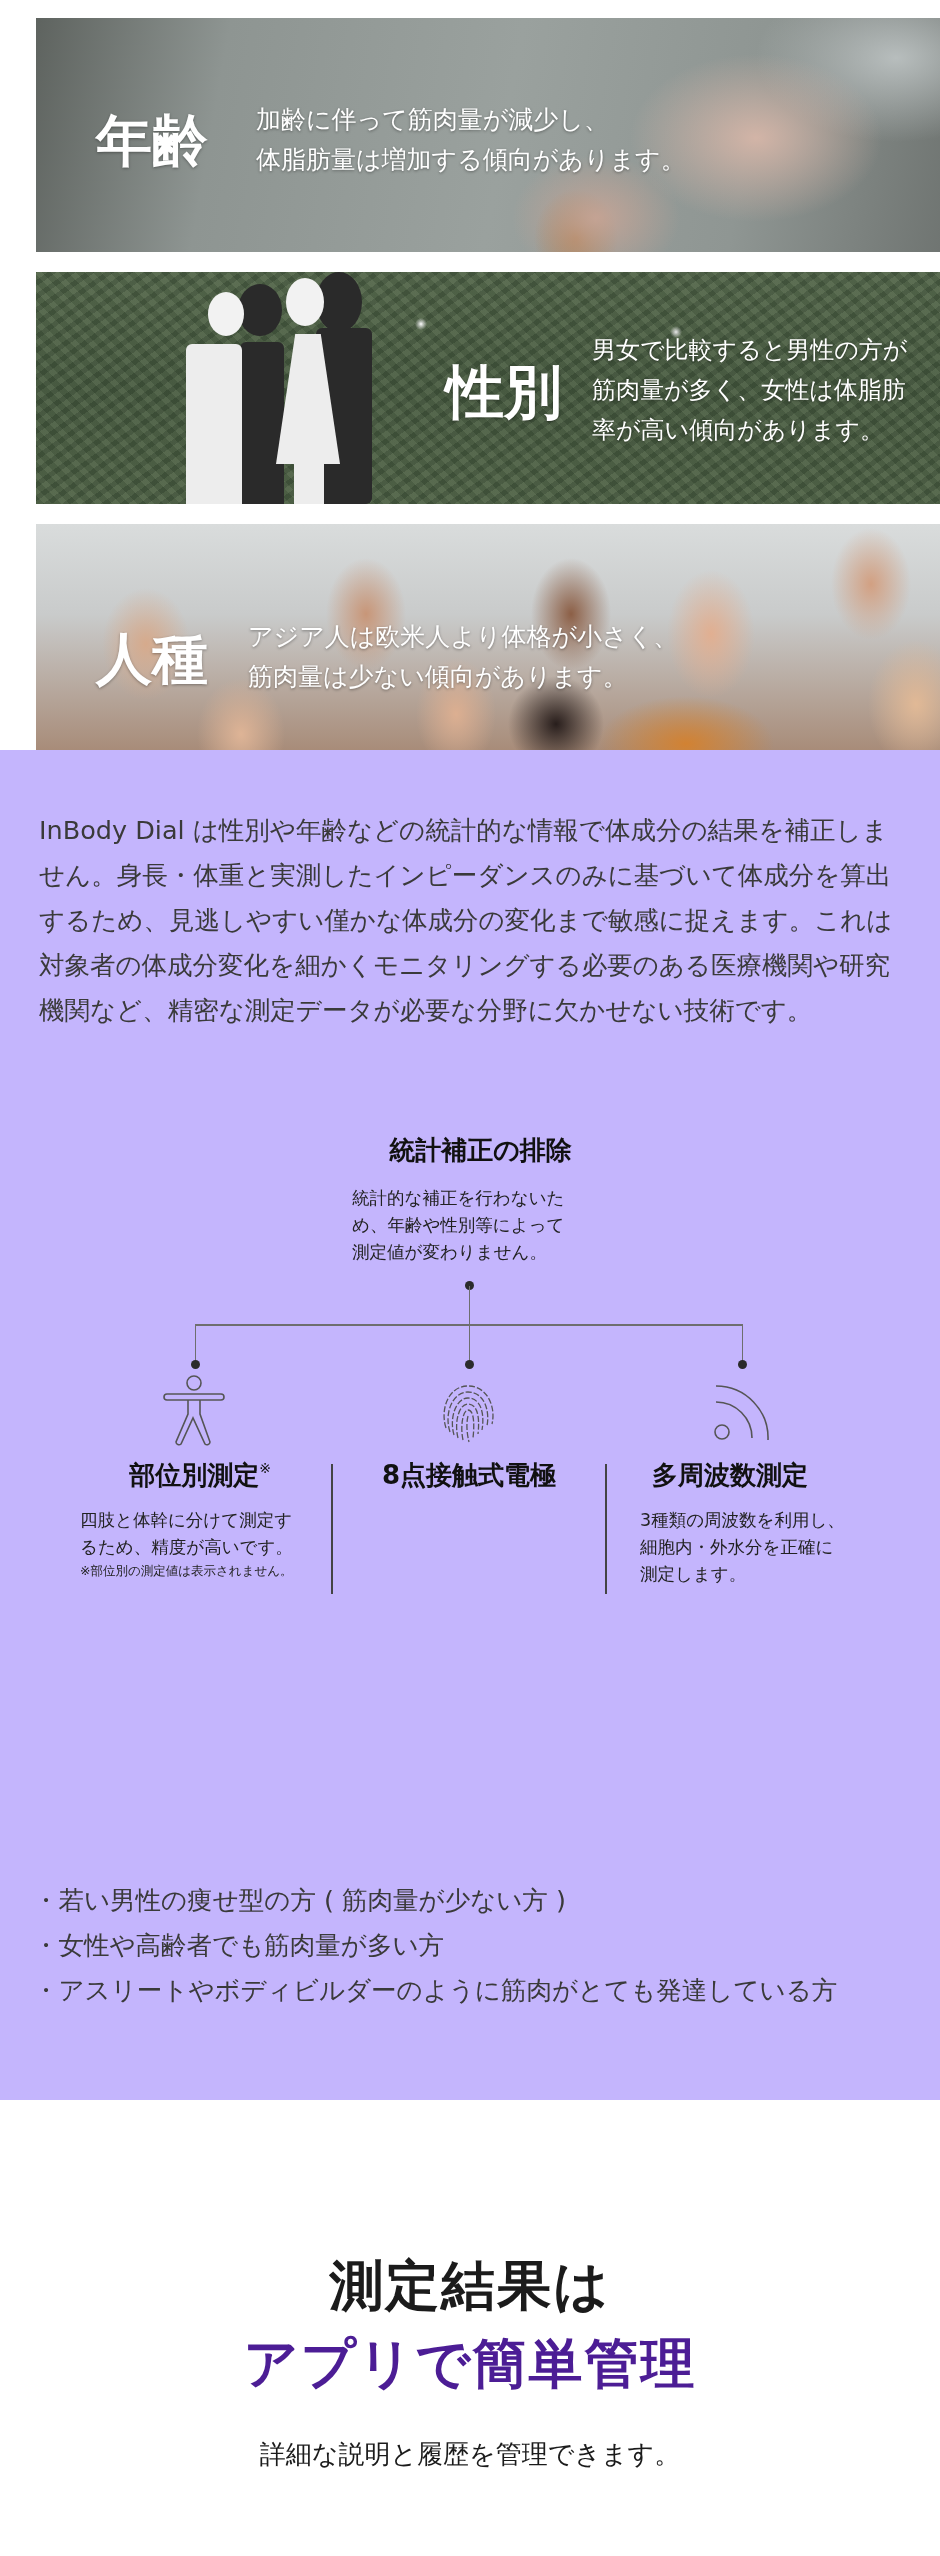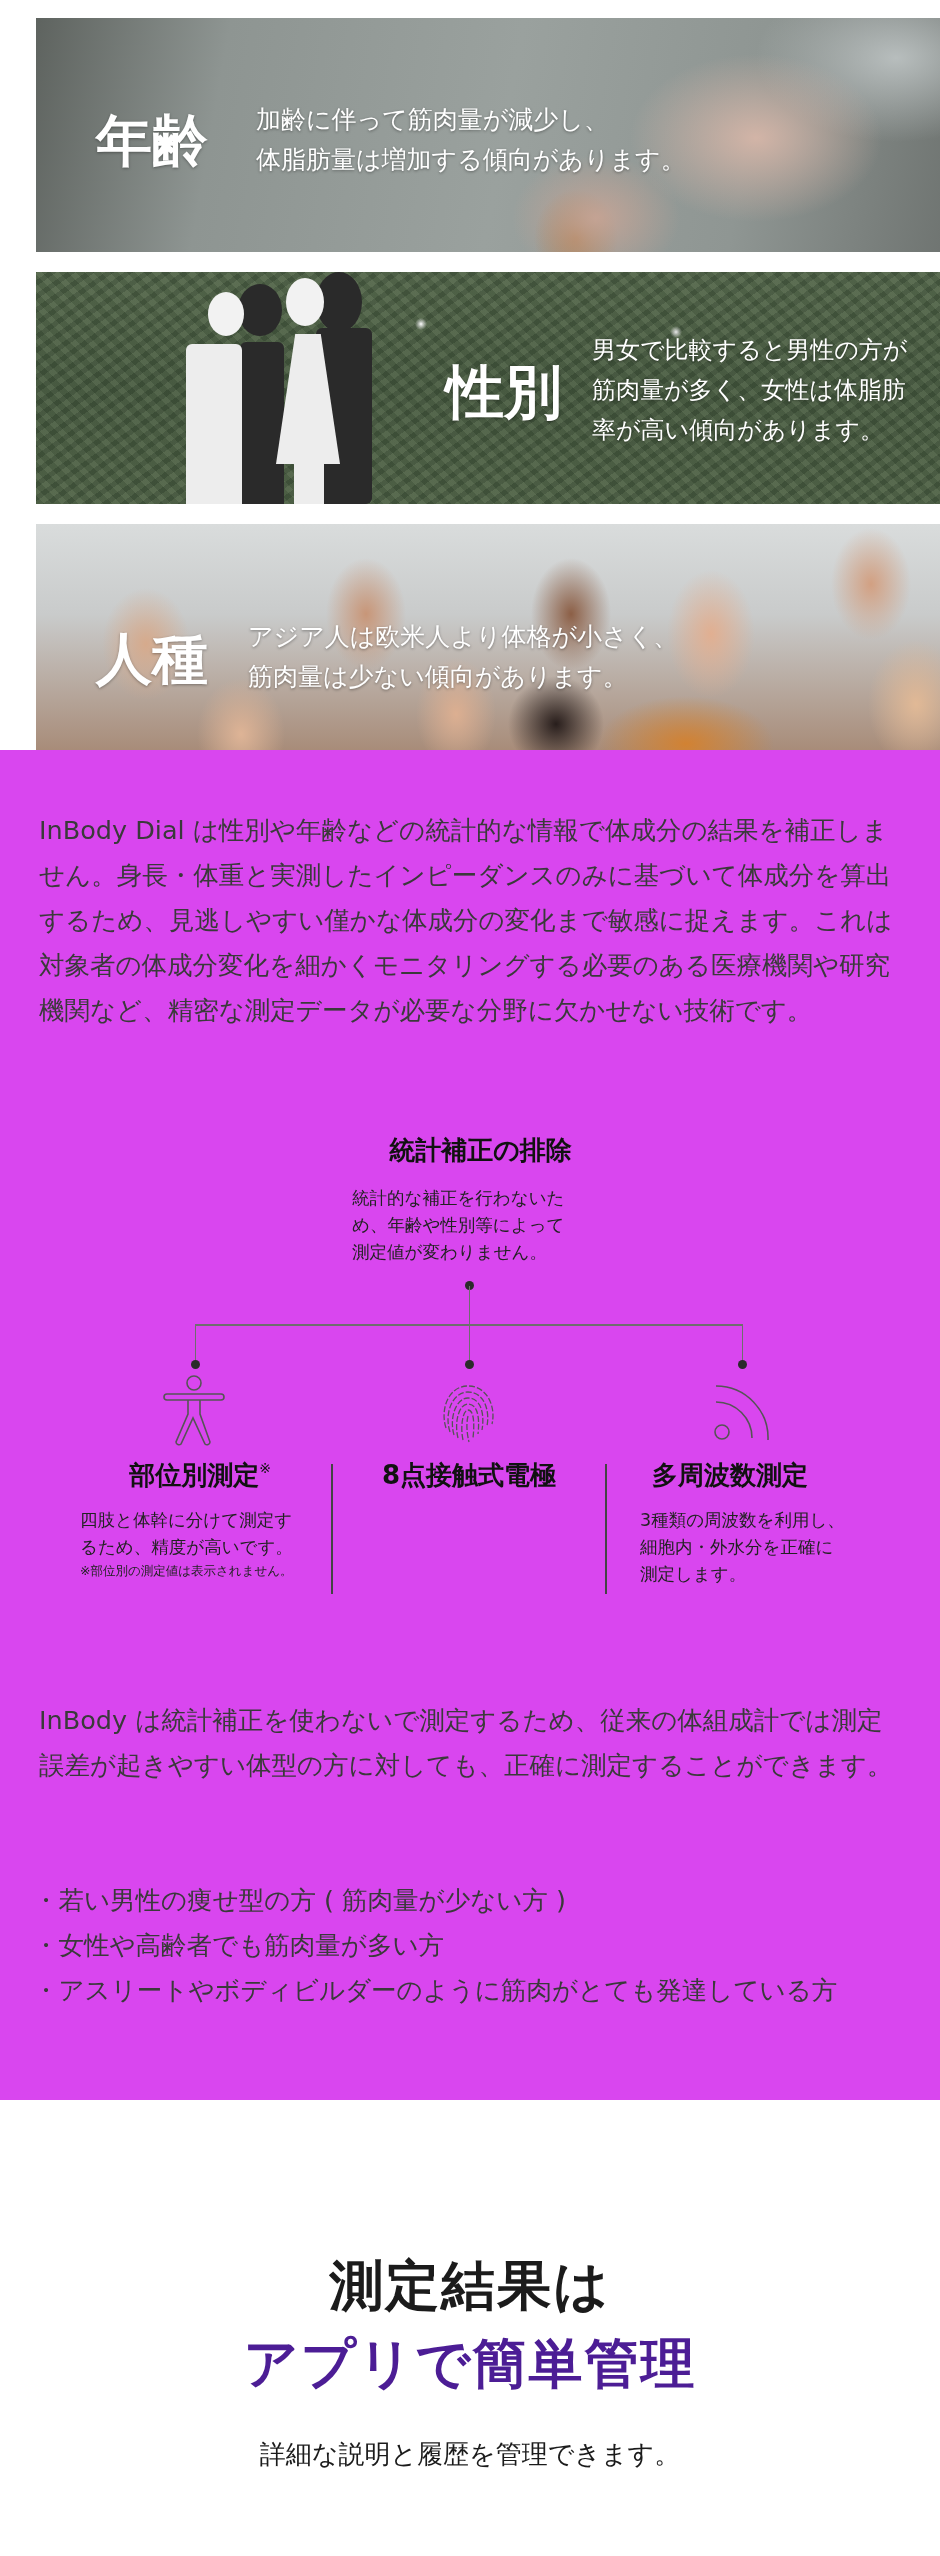--- a/index.html
+++ b/index.html
@@ -53,21 +53,21 @@
       radial-gradient(ellipse 50px 70px at 835px 60px, rgba(210,160,130,1), rgba(210,160,130,0) 80%),
       radial-gradient(ellipse 60px 80px at 880px 180px, rgba(225,185,150,1), rgba(225,185,150,0) 80%),
       radial-gradient(ellipse 110px 60px at 650px 220px, rgba(210,130,50,1), rgba(210,130,50,0) 80%),
       radial-gradient(ellipse 60px 60px at 520px 200px, rgba(40,30,28,1), rgba(40,30,28,0) 80%),
       linear-gradient(180deg, #d9dcdc 0%, #c9cbcb 40%, #a88c79 100%);
   }
   #banner-race .label { left: 60px; top: 98px; font-size: 56px; }
   #banner-race .desc { left: 212px; top: 93px; font-size: 25px; line-height: 40px; }
 
   
-  .info { position: absolute; left: 0; top: 750px; width: 940px; height: 1350px; background: #d946ef; }
+  .info { position: absolute; left: 0; top: 750px; width: 940px; height: 1350px; background: #c4b5fd; }
   .para { position: absolute; left: 39px; width: 866px; font-size: 25.5px; line-height: 45px; color: #3a3a3a; }
   #para-dial { top: 58px; }
 
   .diagram { position: absolute; left: 0; top: 0; width: 940px; height: 100%; }
   .dg-title { position: absolute; top: 383px; left: 0; width: 938px; text-align: center; font-size: 26px; font-weight: bold; color: #111; padding-left: 23px; }
   .dg-sub { position: absolute; top: 435px; left: 352px; width: 240px; font-size: 17.5px; line-height: 27px; color: #222; }
 
   .line { position: absolute; background: #6e6e6e; }
   .dot { position: absolute; width: 9px; height: 9px; background: #2b2b2b; border-radius: 50%; }
 
@@ -198,21 +198,20 @@
       <div class="feature" style="left:640px; width:220px;">
         <div class="f-title" style="text-align:left; padding-left:12px;">多周波数測定</div>
         <div class="f-desc">
           <div>3種類の周波数を利用し、</div>
           <div>細胞内・外水分を正確に</div>
           <div>測定します。</div>
         </div>
       </div>
     </div>
 
-    <p class="para" id="para-inbody">InBody は統計補正を使わないで測定するため、従来の体組成計では測定誤差が起きやすい体型の方に対しても、正確に測定することができます。</p>
 
     <ul class="bullets">
       <li>若い男性の痩せ型の方 ( 筋肉量が少ない方 )</li>
       <li>女性や高齢者でも筋肉量が多い方</li>
       <li>アスリートやボディビルダーのように筋肉がとても発達している方</li>
     </ul>
   </section>
 
   <section class="app">
     <div class="h1">測定結果は</div>

